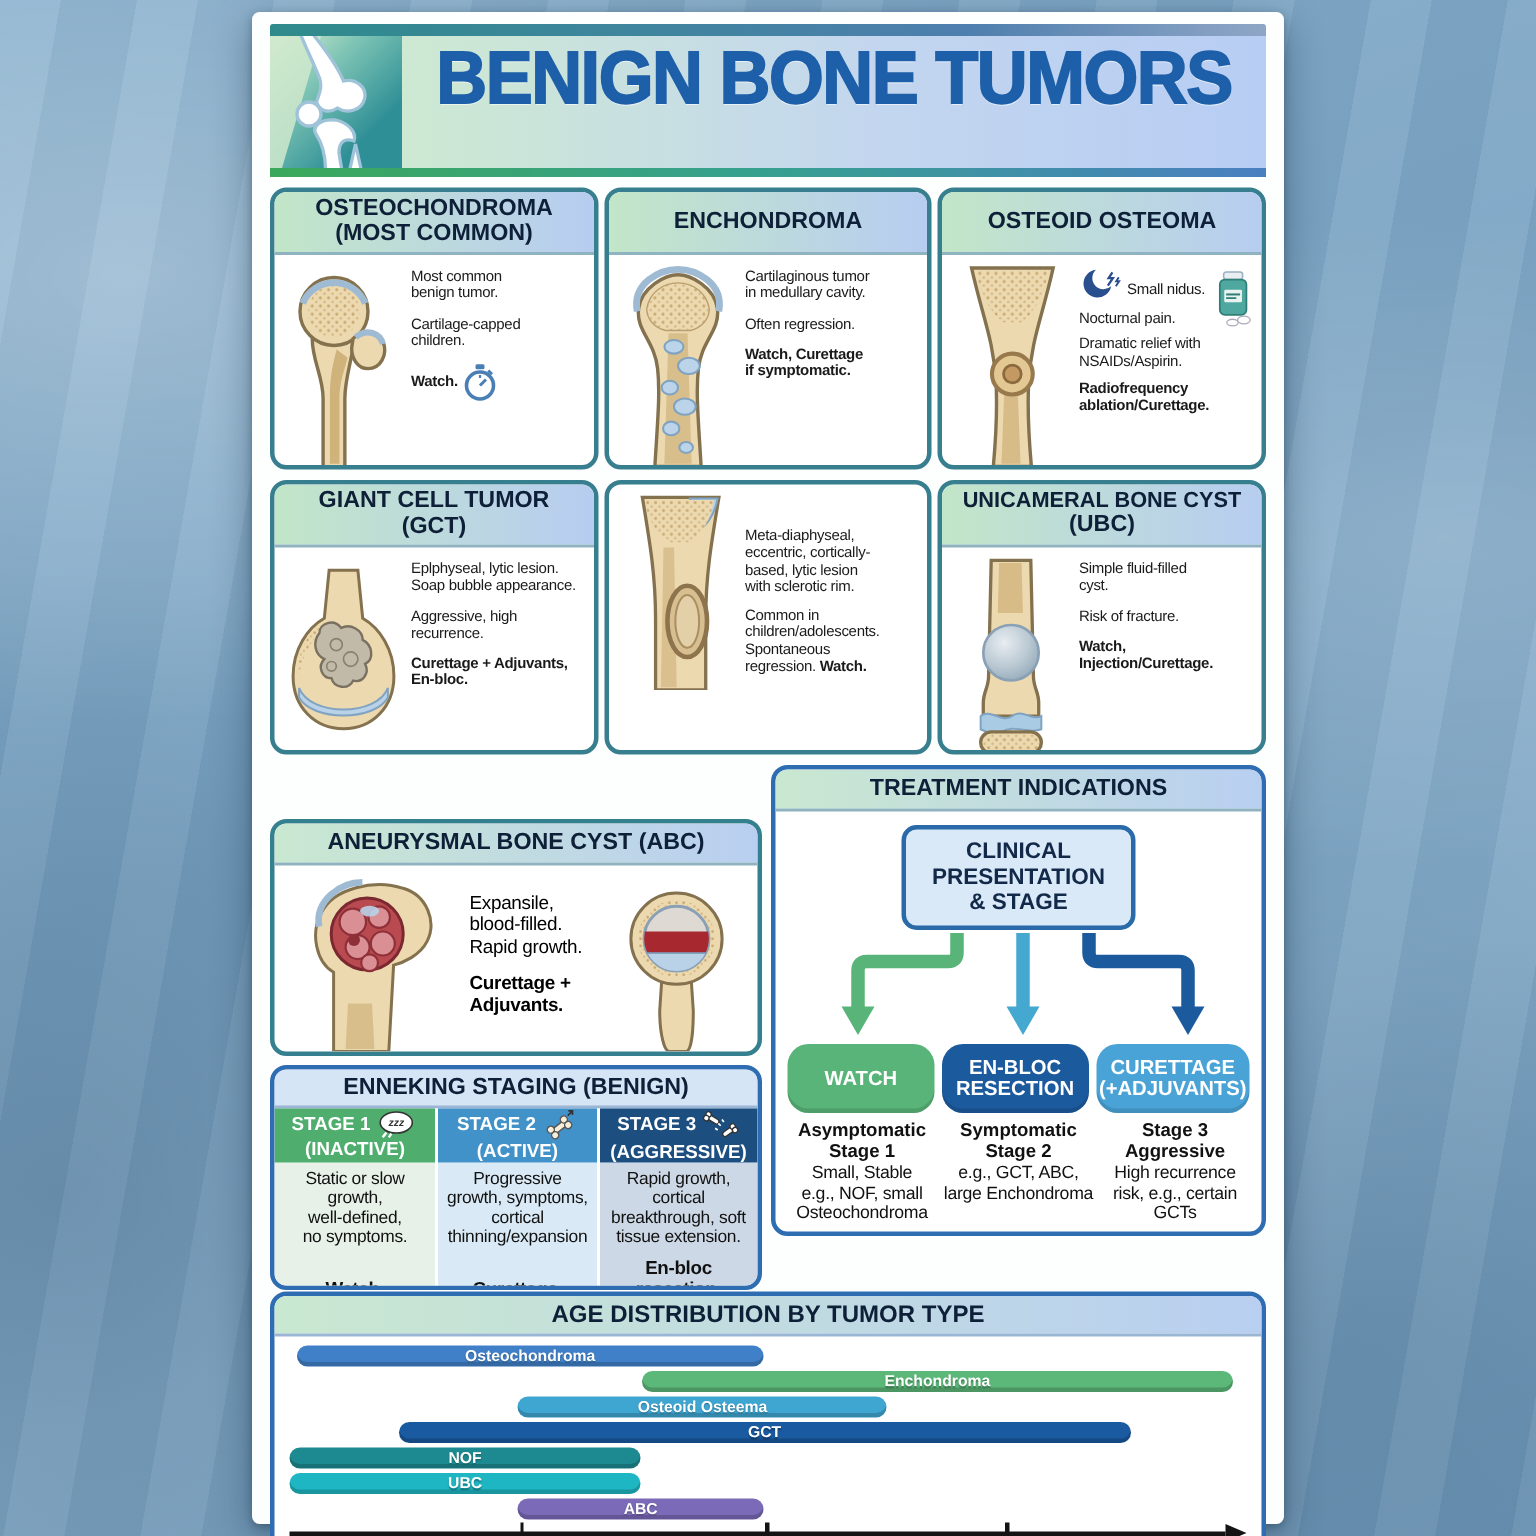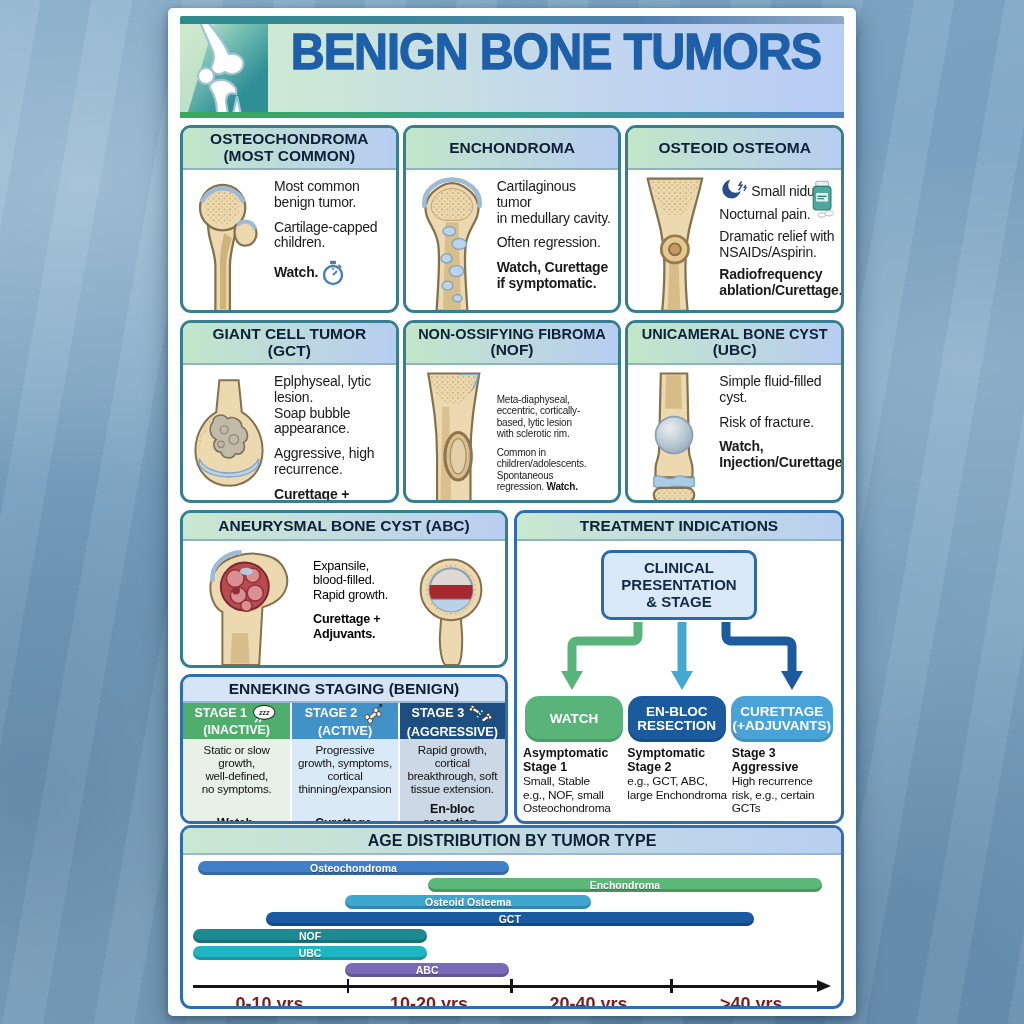--- a/index.html
+++ b/index.html
@@ -34,33 +34,33 @@
   .hdr-strip-bot { height:6px; background:linear-gradient(90deg,#3aa85a,#36a090,#4a7fc0); }
   
   .row3 { display:grid; grid-template-columns:repeat(3,1fr); gap:4px; margin-top:7px; }
   .tcard { border:3px solid #377f8e; border-radius:11px; background:#fff; overflow:hidden; }
   .tcard.h1 { height:188px; } .tcard.h2 { height:183px; }
   .tcard .hd { height:42px; display:flex; flex-direction:column; align-items:center; justify-content:center;
     background:linear-gradient(90deg,#c2e6c8,#b7cdf1); border-bottom:2px solid #8fb3c0;
     font-weight:700; font-size:15.5px; line-height:1.08; color:#0e1f38; text-align:center; }
   .tcard .bd { display:flex; gap:5px; padding:5px 5px 3px 6px; position:relative; }
   .ill { flex:0 0 80px; }
-  .tx { flex:1; font-size:14px; line-height:1.13; color:#1a1a1a; letter-spacing:-0.2px; padding-top:4px; }
+  .tx { flex:1; font-size:10px; line-height:1.13; color:#1a1a1a; letter-spacing:-0.2px; padding-top:4px; }
   .tx p { margin-bottom:9px; }
   .pre { white-space:pre-line; }
   .bld { font-weight:700; }
   .inline-ic { vertical-align:middle; margin-left:3px; }
   
   .row-mid { display:grid; grid-template-columns:328px 1fr; gap:6px; margin-top:7px; }
   .col-left { display:flex; flex-direction:column; gap:6px; }
   .bigcard { border:3px solid #3477a8; border-radius:11px; background:#fff; overflow:hidden; }
   .bigcard .hd2 { height:28px; display:flex; align-items:center; justify-content:center;
     background:linear-gradient(90deg,#c9e8d0,#b9cff1); border-bottom:2px solid #8fb3c0;
     font-weight:700; font-size:15.5px; color:#0e1f38; }
-  .abc-card { height:158px; border-color:#35808e; }
+  .abc-card { height:158px; border-color:#35808e;margin-top:36px; }
   .abc-bd { display:flex; align-items:center; padding:4px 6px; gap:4px; }
   .abc-tx { flex:1; font-size:12.6px; line-height:1.14; letter-spacing:-0.2px; padding-left:2px; }
   .abc-tx p { margin-bottom:10px; }
   
   .enk-card { height:150px; border-color:#2f6db3; }
   .enk-hd { height:26px; display:flex; align-items:center; justify-content:center;
     background:#d6e5f6; font-weight:700; font-size:15.5px; color:#0e1f38; border-bottom:2px solid #9ab6d4;}
   .enk-cols { display:grid; grid-template-columns:1fr 1fr 1fr; height:calc(100% - 26px); }
   .enk-col { display:flex; flex-direction:column; }
   .enk-col + .enk-col { border-left:2px solid #ffffff; }
@@ -73,21 +73,21 @@
   
   .trt-card { height:314px; border-color:#2f6db3; display:flex; flex-direction:column; }
   .clinical-box { margin:9px auto 0; width:156px; padding:7px 4px; text-align:center;
     background:#d9e9f7; border:3px solid #2a6aa8; border-radius:10px;
     font-weight:700; font-size:15px; line-height:1.12; color:#13294a; white-space:pre-line; }
   .arrows { display:block; margin:0 auto; }
   .branch-boxes { display:grid; grid-template-columns:1fr 1fr 1fr; gap:5px; padding:0 8px; }
   .branch-label { min-height:46px; display:flex; align-items:center; justify-content:center; text-align:center;
     border-radius:14px; color:#fff; font-weight:700; font-size:13.5px; line-height:1.08;
     white-space:pre-line; padding:4px 2px; box-shadow:inset 0 -3px 0 rgba(0,0,0,.12); }
-  .branch-texts { display:grid; grid-template-columns:1fr 1fr 1fr; gap:1px; padding:5px 6px 0; }
+  .branch-texts { display:grid; grid-template-columns:1fr 1fr 1fr; gap:1px; padding:5px 6px 0; text-align:center; }
   .branch-head { font-weight:700; font-size:12.4px; line-height:1.12; white-space:pre-line; color:#111;}
   .branch-body { font-size:11.8px; line-height:1.14; white-space:pre-line; letter-spacing:-0.2px; color:#111;}
   
   .age-card { border:3px solid #2f6db3; border-radius:11px; margin-top:1px; height:184px; background:#fff; overflow:hidden;}
   .age-hd { height:27px; display:flex; align-items:center; justify-content:center;
     background:linear-gradient(90deg,#c9e8d0,#b9cff1); border-bottom:2px solid #9ab6d4;
     font-weight:700; font-size:16px; color:#0e1f38; }
   .chart { position:relative; padding:6px 10px 0; }
   .bar-row { position:relative; height:14px; margin-bottom:3px; }
   .bar { position:absolute; top:0; height:14px; border-radius:8px;
@@ -266,24 +266,20 @@
 Soap bubble appearance.</p>
           <p class="pre">Aggressive, high
 recurrence.</p>
           <p class="pre bld">Curettage + Adjuvants,
 En-bloc.</p>
         </div>
       </div>
     </div>
 
     <div class="tcard h2">
-      <div class="hd">
-        <span style="font-size:14.5px;">NON-OSSIFYING FIBROMA</span>
-        <span>(NOF)</span>
-      </div>
       <div class="bd">
         <svg class="ill" viewBox="0 0 86 150" width="70" height="132">
           <path d="M16,4 C22,40 26,64 26,96 L26,150 L64,150 L64,96 C64,64 68,40 74,4 Z" fill="#ecd9b0" stroke="#84714e" stroke-width="2.5"></path>
           <path d="M52,5 L73,5 C71,15 67,23 60,28 Z" fill="#b9d2e8" stroke="#7fa3c0" stroke-width="1.5"></path>
           <path d="M18,6 L70,6 C68,22 60,34 50,38 L38,38 C28,34 20,22 18,6 Z" fill="url(#stip)"></path>
           <path d="M32,42 L30,148 L42,148 L40,42 Z" fill="#c9a86e" opacity="0.5"></path>
           <ellipse cx="50" cy="98" rx="15" ry="27" fill="#d8bf92" stroke="#8d744c" stroke-width="3.5"></ellipse>
           <ellipse cx="50" cy="98" rx="9" ry="20" fill="#e4d0a8" stroke="#a98f60" stroke-width="1.5"></ellipse>
         </svg>
         <div class="tx" style="font-size:10px;margin-top:20px;">

